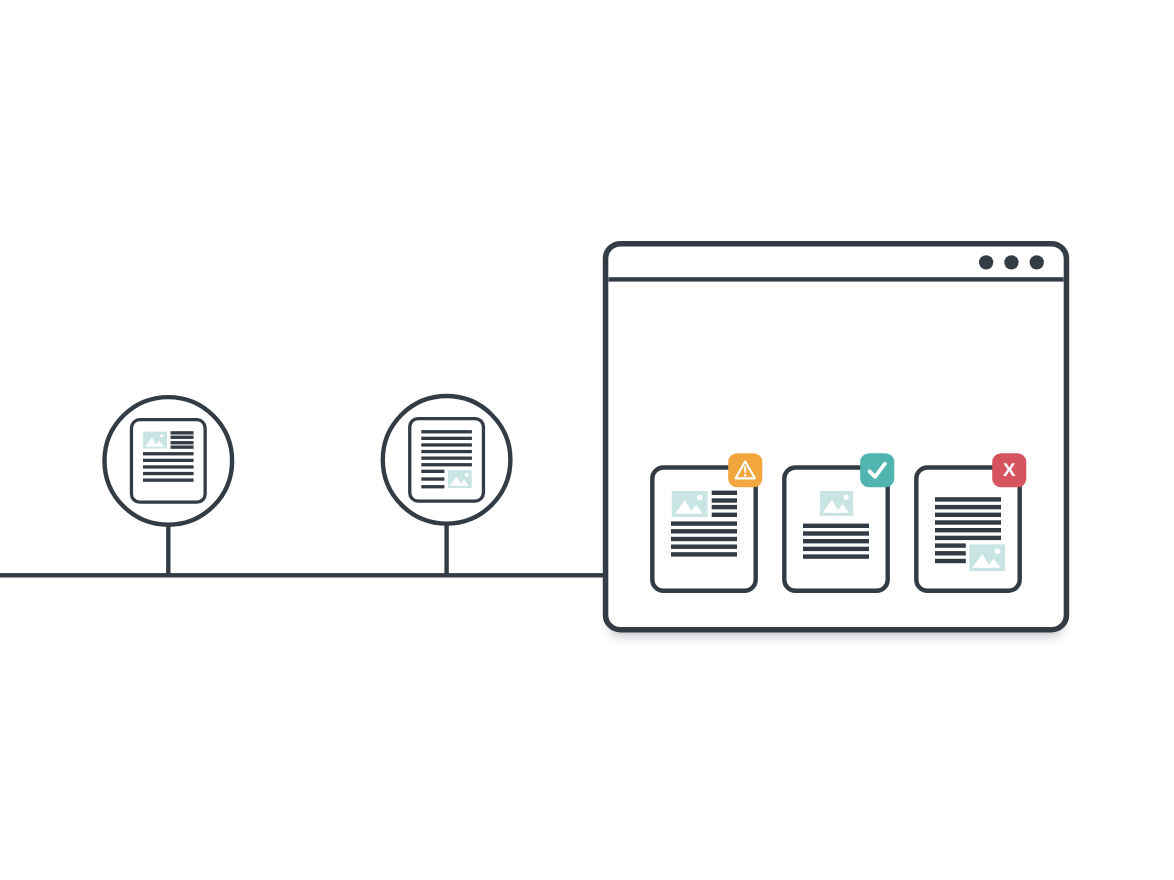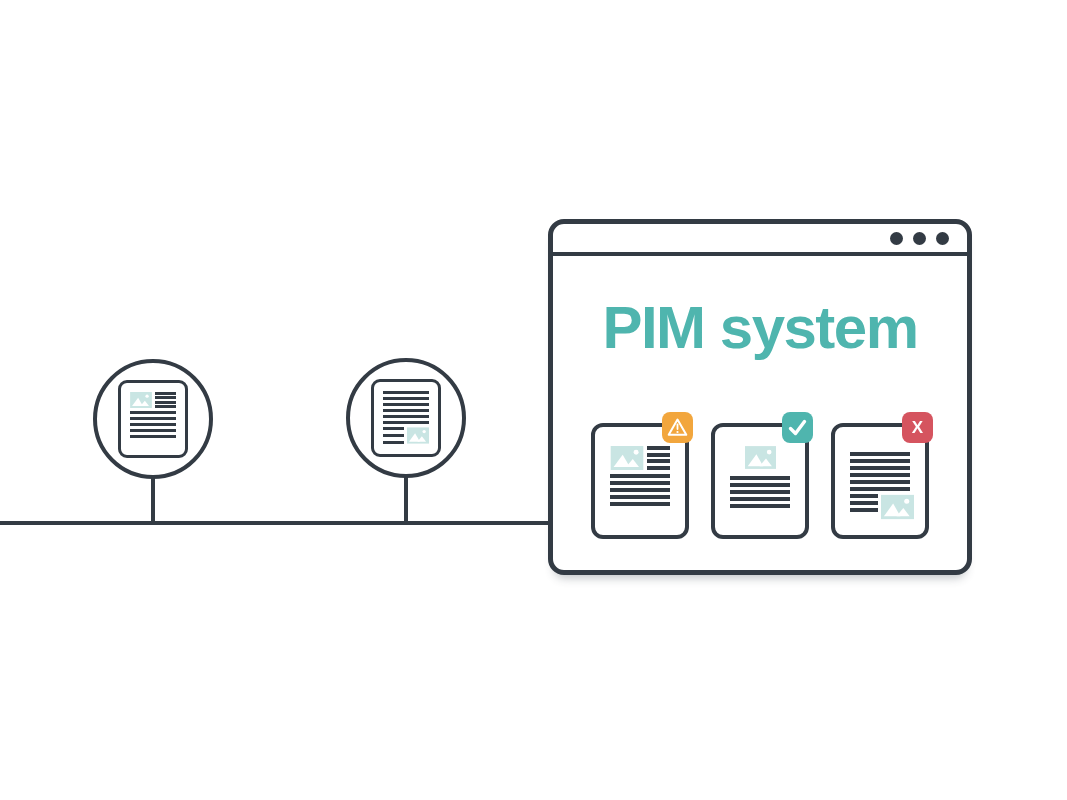--- a/index.html
+++ b/index.html
@@ -141,21 +141,20 @@
     </div>
   </div>
 
   <div class="window">
     <div class="titlebar">
       <span class="wdot"></span>
       <span class="wdot"></span>
       <span class="wdot"></span>
     </div>
 
-    <h1 class="title">PIM system</h1>
 
     <div class="cards">
 
       <div class="card">
         <div class="badge badge-warning">
           <svg width="31" height="31" viewBox="0 0 31 31">
             <path d="M15.5 7.5 L24.3 22.8 H6.7 Z" fill="none" stroke="#ffffff" stroke-width="2" stroke-linejoin="round"></path>
             <line x1="15.5" y1="12.5" x2="15.5" y2="17" stroke="#ffffff" stroke-width="1.8" stroke-linecap="round"></line>
             <circle cx="15.5" cy="20" r="1.1" fill="#ffffff"></circle>
           </svg>

